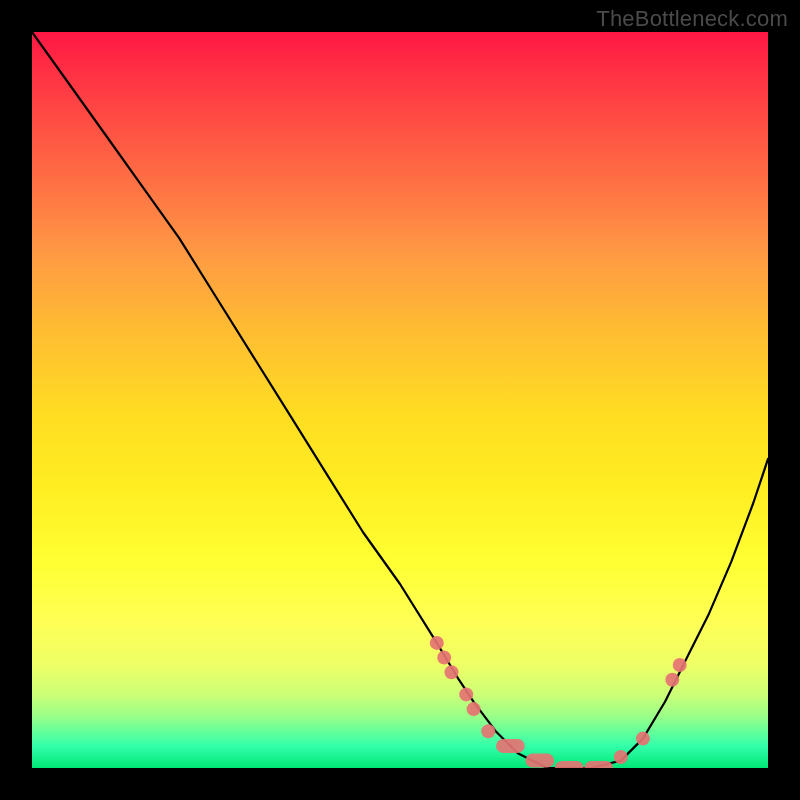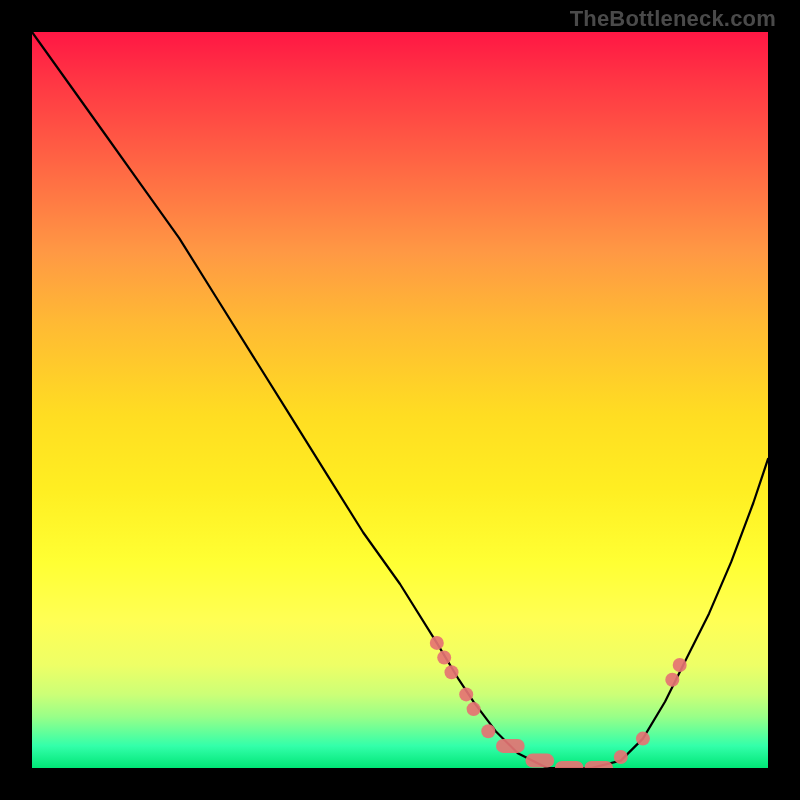--- a/index.html
+++ b/index.html
@@ -7,24 +7,24 @@
     width: 800px;
     height: 800px;
     background: #000;
     position: relative;
     overflow: hidden;
     font-family: Arial, sans-serif;
   }
   .watermark {
     position: absolute;
     top: 6px;
-    right: 24px;
+    right: 12px;
     color: #4a4a4a;
     font-size: 22px;
-    font-weight: 700;
+    font-weight: 400;
     z-index: 10;
     letter-spacing: 0.2px;
   }
   .plot-area {
     position: absolute;
     top: 32px;
     left: 32px;
     width: 736px;
     height: 736px;
     background: linear-gradient(to bottom,

